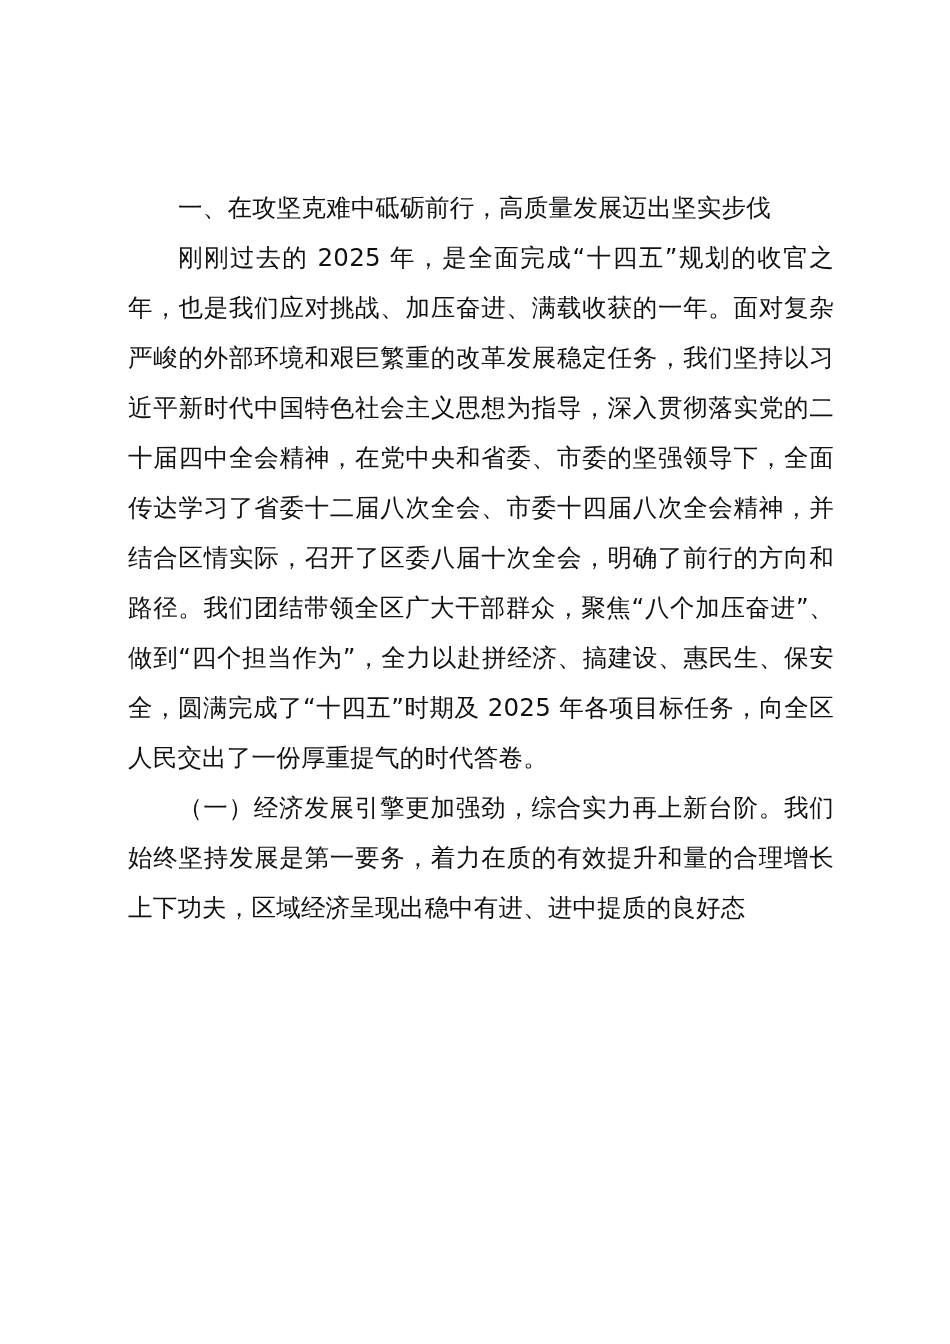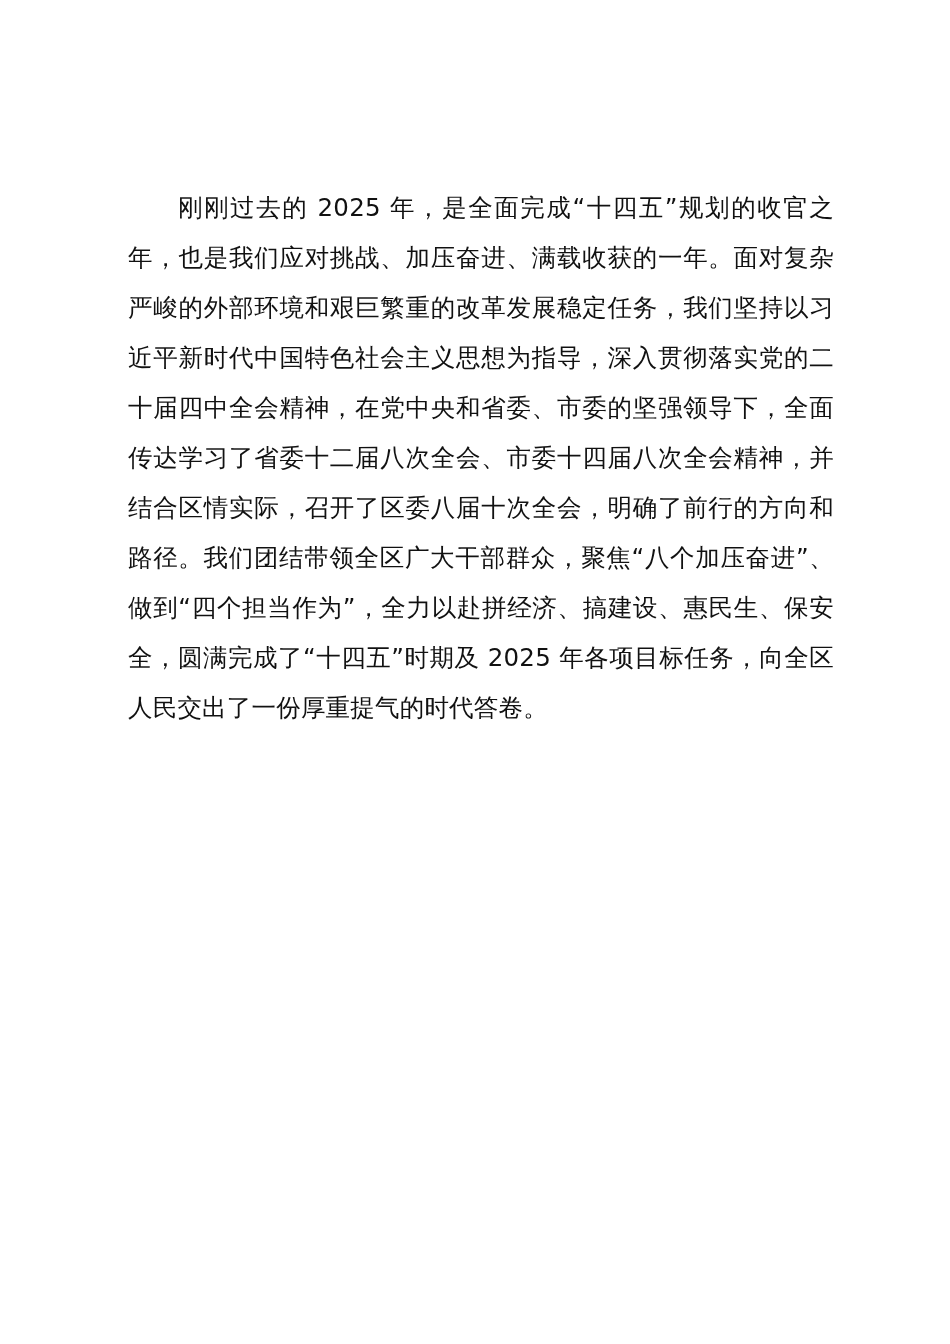--- a/index.html
+++ b/index.html
@@ -39,14 +39,16 @@
       line-height: 50px;
       text-indent: 50px;
       letter-spacing: 0.2px;
       white-space: nowrap;
     }
   </style>
 </head>
 <body>
 
 <div class="page">
+  <p class="heading">一、在攻坚克难中砥砺前行，高质量发展迈出坚实步伐</p>
   <p class="para indent">刚刚过去的 2025 年，是全面完成“十四五”规划的收官之年，也是我们应对挑战、加压奋进、满载收获的一年。面对复杂严峻的外部环境和艰巨繁重的改革发展稳定任务，我们坚持以习近平新时代中国特色社会主义思想为指导，深入贯彻落实党的二十届四中全会精神，在党中央和省委、市委的坚强领导下，全面传达学习了省委十二届八次全会、市委十四届八次全会精神，并结合区情实际，召开了区委八届十次全会，明确了前行的方向和路径。我们团结带领全区广大干部群众，聚焦“八个加压奋进”、做到“四个担当作为”，全力以赴拼经济、搞建设、惠民生、保安全，圆满完成了“十四五”时期及 2025 年各项目标任务，向全区人民交出了一份厚重提气的时代答卷。</p>
+  <p class="para indent">（一）经济发展引擎更加强劲，综合实力再上新台阶。我们始终坚持发展是第一要务，着力在质的有效提升和量的合理增长上下功夫，区域经济呈现出稳中有进、进中提质的良好态</p>
 </div>
 
 </body></html>

